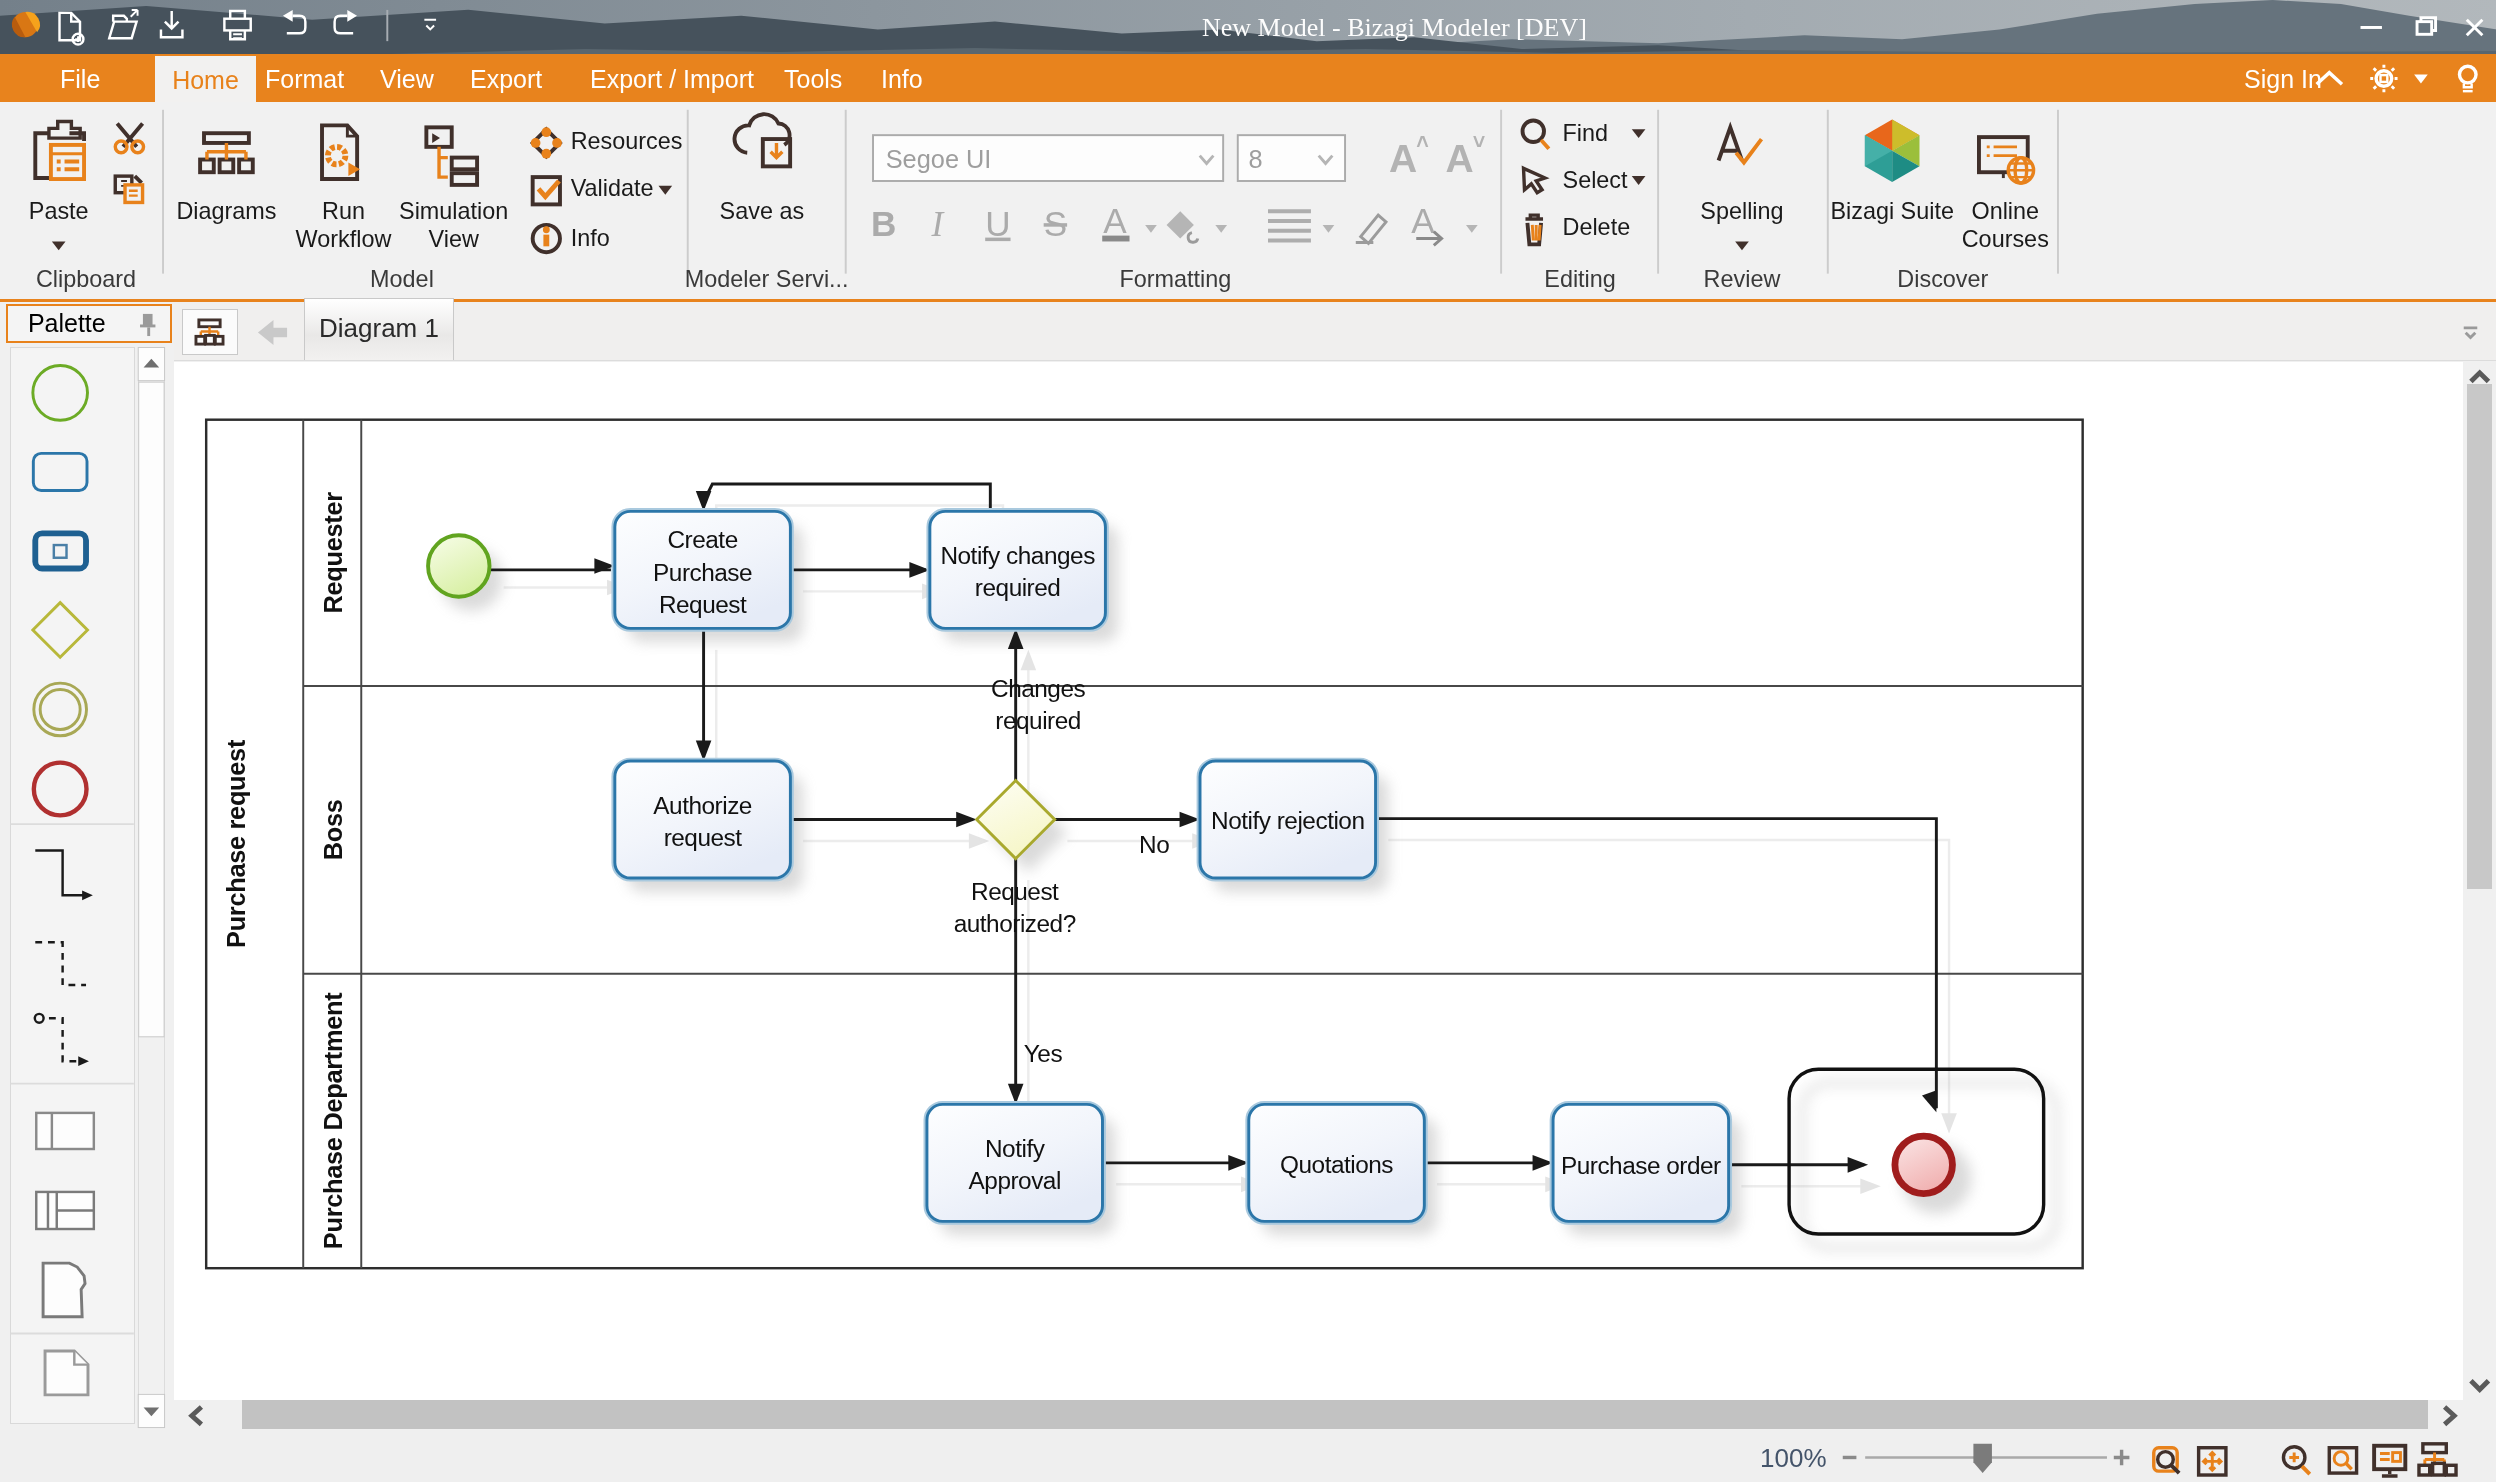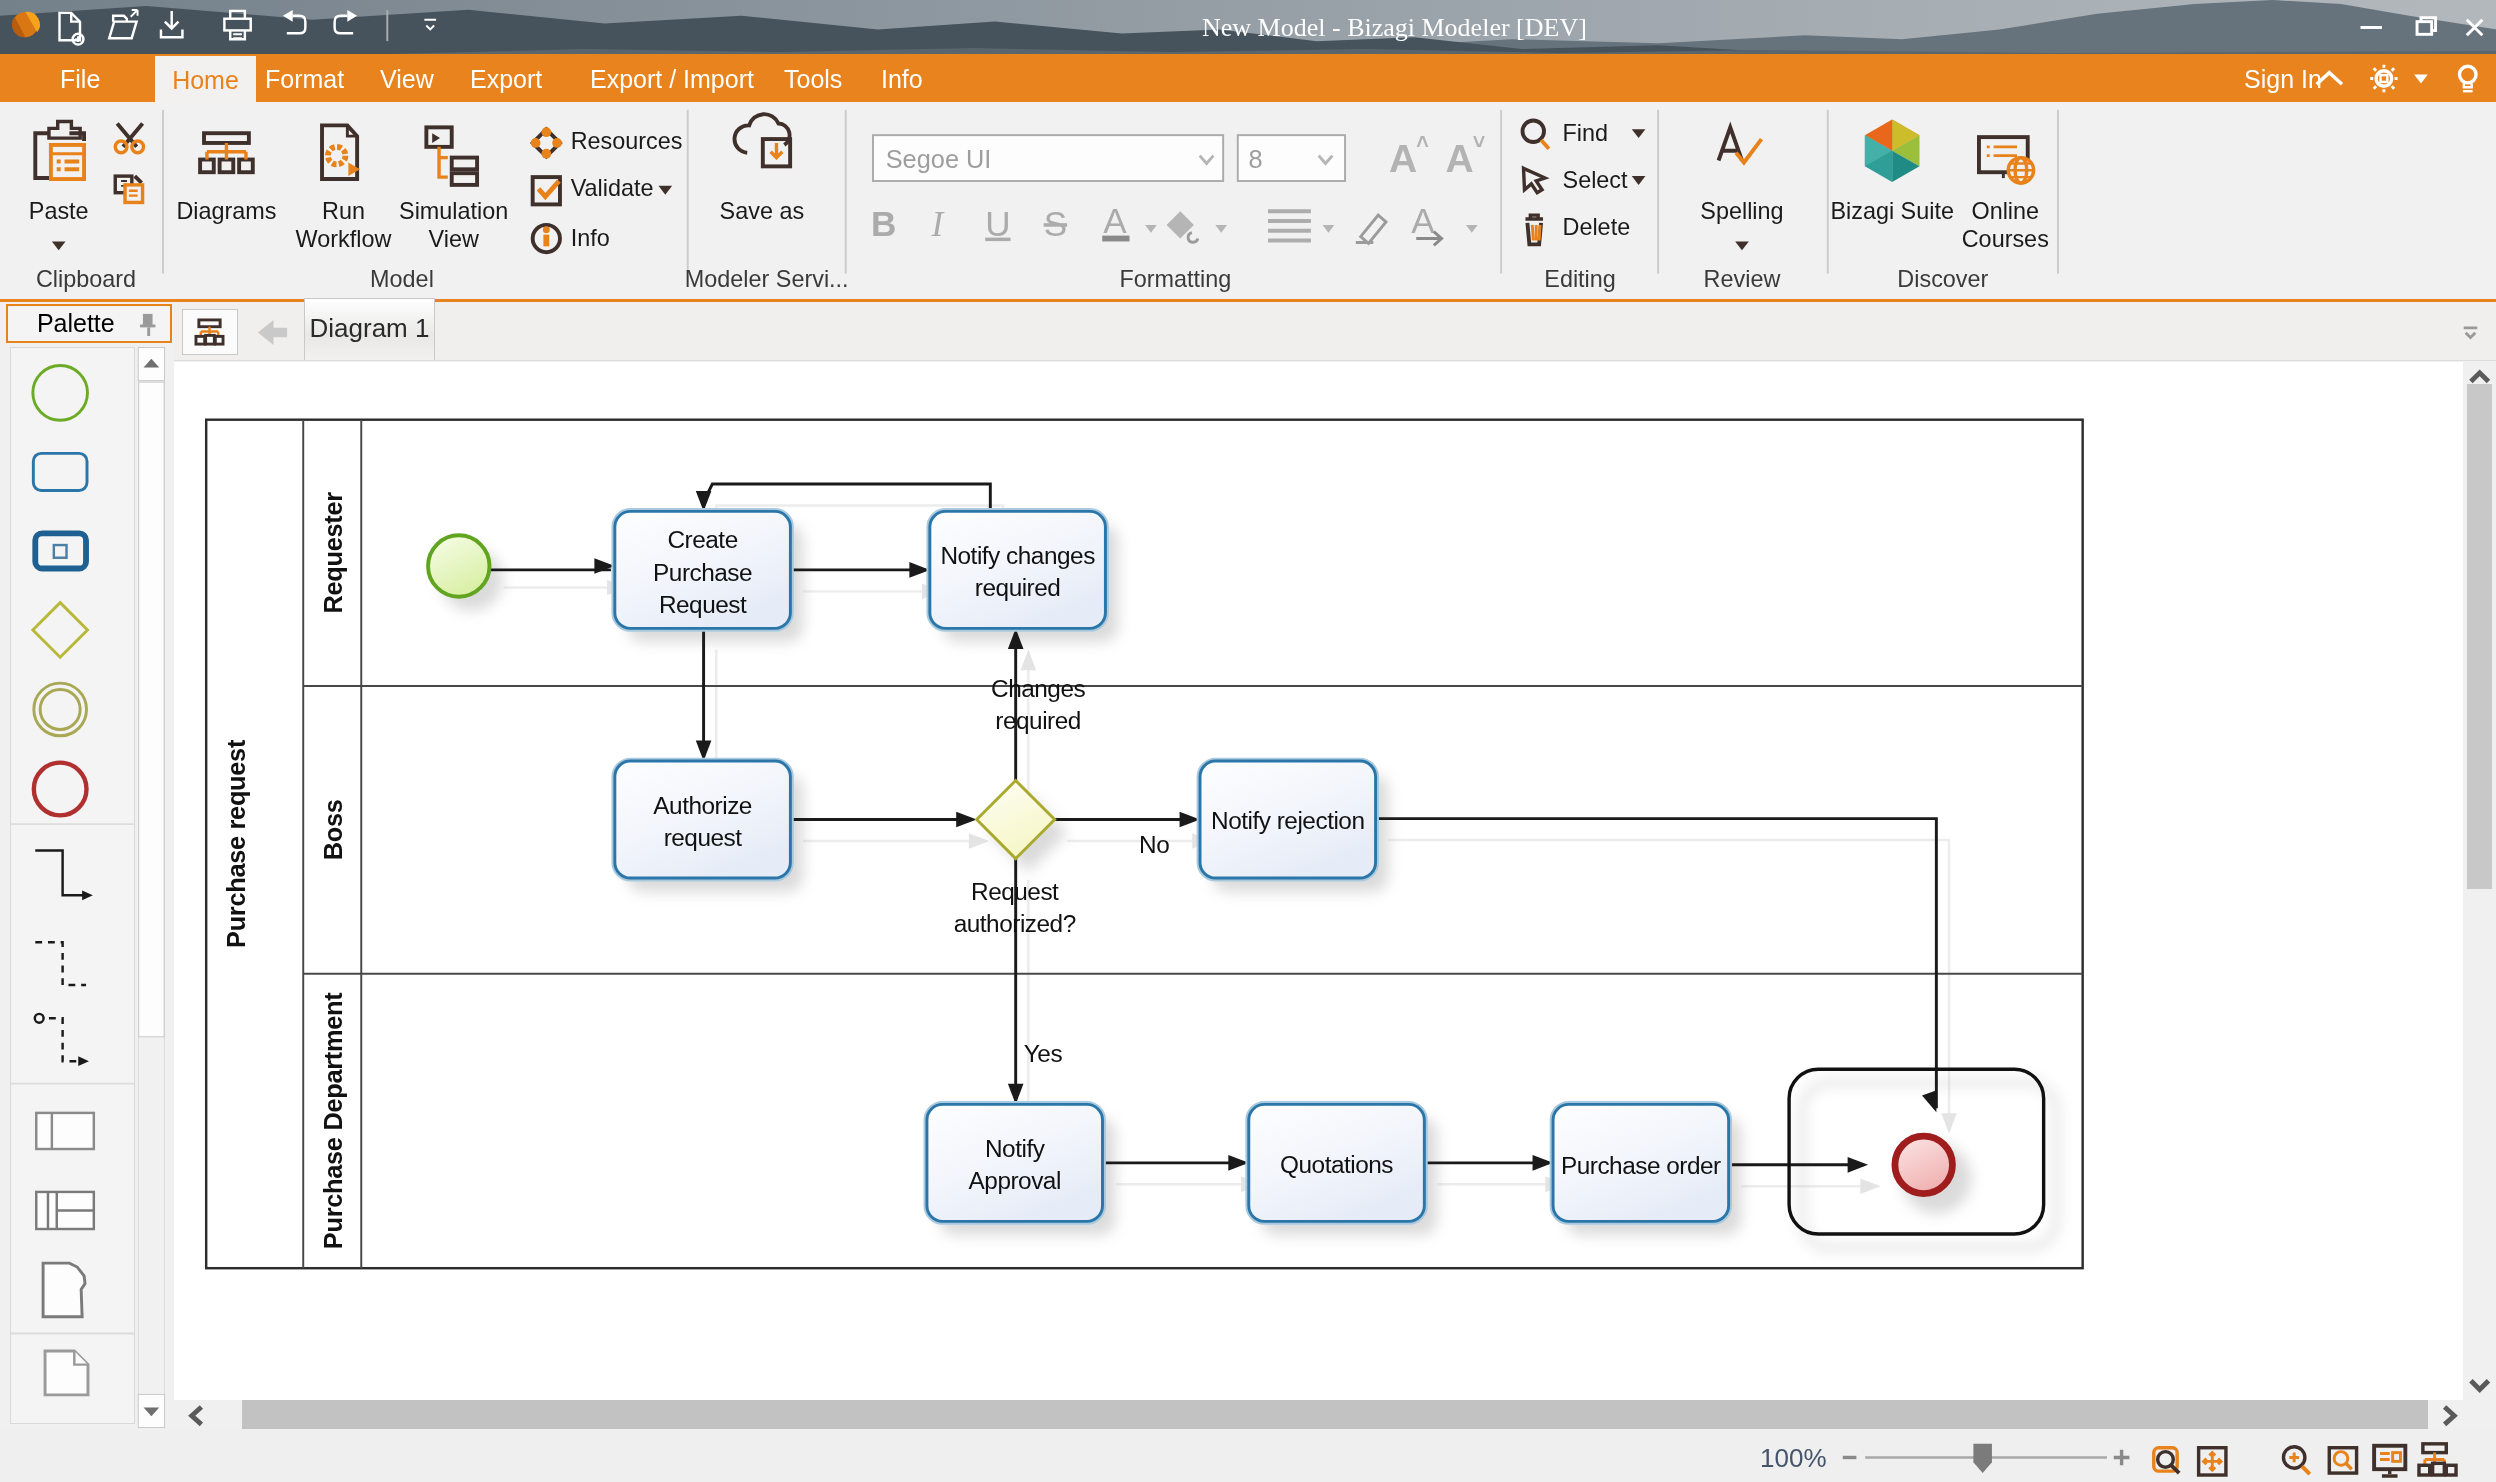--- a/index.html
+++ b/index.html
@@ -17,25 +17,25 @@
   .menu-item { position:absolute; top:0; height:49px; line-height:51px;margin-left:20px; }
   #home-tab { position:absolute; left:119px; top:2px; width:101px; height:47px; background:#F2F1F0; color:#E8821B; text-align:center; line-height:49px;margin-left:36px; }
 
   
   #ribbon { left:0; top:102px; width:2497px; height:197px; background:#F1F1F1; }
   #ribbon-underline { left:0; top:299px; width:2497px; height:3.9px; background:#E8831D; }
 
   
   #tabstrip { left:174px; top:302px; width:2323px; height:59px; background:#F0EFEE; border-bottom:1px solid #DCDCDC;}
   #treebtn { position:absolute; left:7.8px; top:6.8px; width:56px; height:46px; background:#FBFBFB; border:1px solid #C9C9C9; }
-  #difftab { position:absolute; left:130px; top:-3.9px; width:131px; height:62px; background:linear-gradient(#FFFFFF,#E9E8E7 60%,#F2F1F0); border:1px solid #C9C9C9; border-bottom:none; color:#2A2A2A; font-size:26px; text-align:center; line-height:59px;}
+  #difftab { position:absolute; left:130px; top:-3.9px; width:150px; height:62px; background:linear-gradient(#FFFFFF,#E9E8E7 60%,#F2F1F0); border:1px solid #C9C9C9; border-bottom:none; color:#2A2A2A; font-size:26px; text-align:center; line-height:59px;}
 
   
   #palette { left:0; top:302px; width:174px; height:1127px; background:#F0F0F0; }
-  #palette-head { position:absolute; left:5.9px; top:2px; width:166px; height:39px; background:#F4F4F4; border:2px solid #E8821B; color:#000; font-size:25px; line-height:35px; padding-left:29px; }
+  #palette-head { position:absolute; left:5.9px; top:2px; width:166px; height:39px; background:#F4F4F4; border:2px solid #E8821B; color:#000; font-size:25px; line-height:35px; padding-left:20px; }
   #palette-list { position:absolute; left:9.8px; top:45px; width:125px; height:1077px; background:#F4F4F4; border:1px solid #D9D9D9; }
   #palette-sb { position:absolute; left:138px; top:45px; width:27px; height:1081px; background:#F1F1F1; border:1px solid #DCDCDC;}
 
   
   #canvas { left:174px; top:362px; width:2290px; height:1039px; background:#FFFFFF; }
 
   
   #hscroll { left:174px; top:1400px; width:2290px; height:29px; background:#F0F0F0; }
   #hthumb { position:absolute; left:68px; top:0px; width:2186px; height:29px; background:#C2C2C2; }
   #vscroll { left:2463px; top:362px; width:33px; height:1039px; background:#F0F0F0; }

